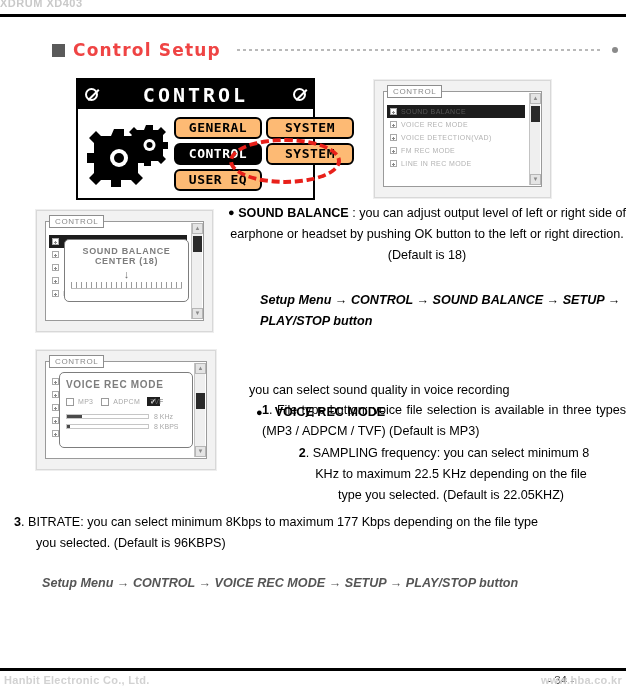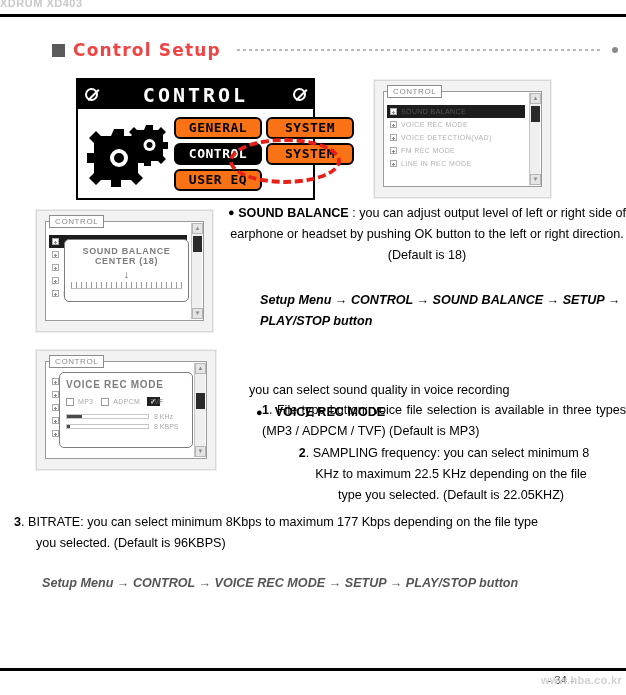--- a/index.html
+++ b/index.html
@@ -81,21 +81,21 @@
   .btn-grid {
     position: absolute; left: 96px; top: 8px;
     display: grid; grid-template-columns: 88px 88px;
     gap: 4px 4px;
   }
   .mbtn {
     font-family: "DejaVu Sans Mono", monospace;
     font-size: 13px; font-weight: bold; letter-spacing: .5px;
     border: 2px solid #000; border-radius: 6px;
     text-align: center; padding: 1px 0 2px;
-    background: #f97316; color: #000;
+    background: #fdba74; color: #000;
   }
   .mbtn.sel { background: #000; color: #fff; }
 
   
   .hl-ellipse {
     position: absolute; left: 229px; top: 138px;
     width: 112px; height: 46px;
     border: 4px dashed #e8201a;
     border-radius: 50%;
     pointer-events: none;
@@ -434,16 +434,17 @@
     <span class="ind">type you selected. (Default is 22.05KHZ)</span>
   </div>
   <div class="txt p-bitrate">
     <b>3</b><span>. BITRATE: you can select minimum 8Kbps to maximum 177 Kbps depending on the file type</span>
     <span class="ind">you selected. (Default is 96KBPS)</span>
   </div>
 
   <div class="txt p-vrm-path">Setup Menu → CONTROL → VOICE REC MODE → SETUP → PLAY/STOP button</div>
 
   <div class="footer-rule"></div>
+  <div class="foot foot-l">Hanbit Electronic Co., Ltd.</div>
   <div class="foot foot-c">- 34 -</div>
   <div class="foot foot-r">www.hba.co.kr</div>
 
 </div>
 
 </body></html>

